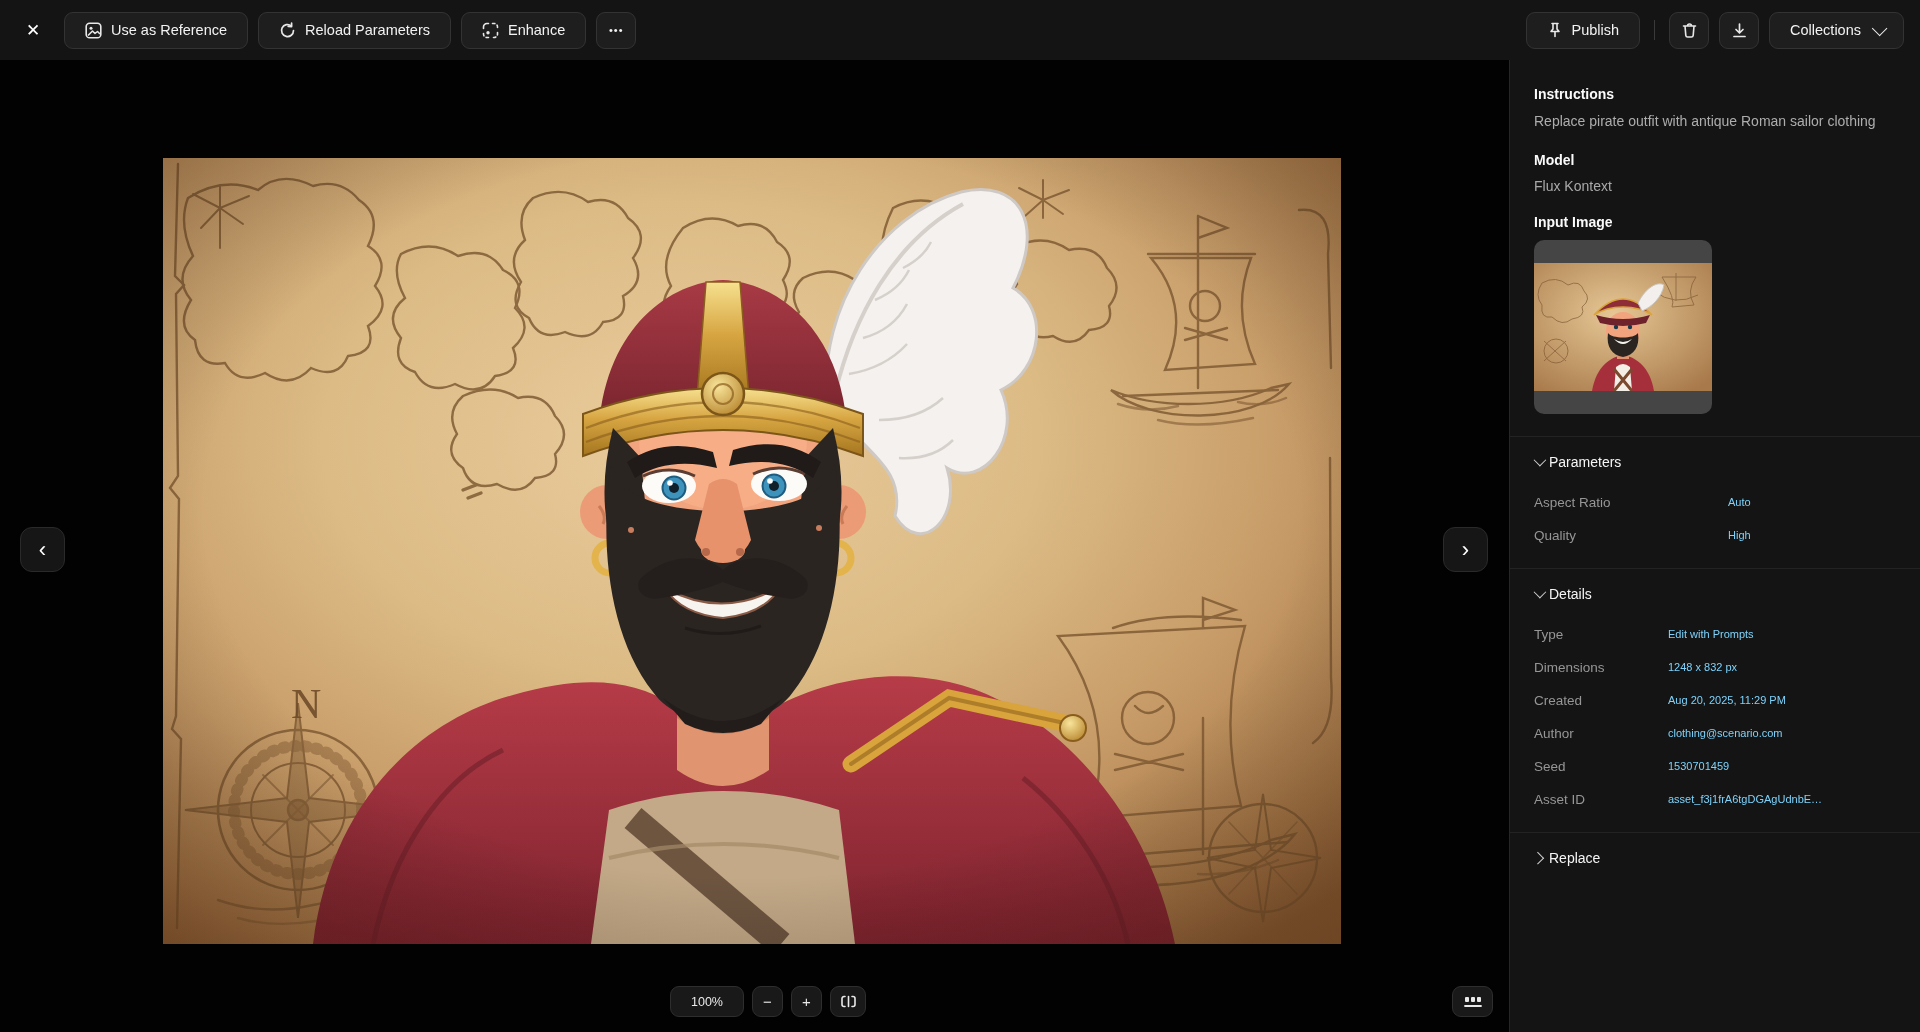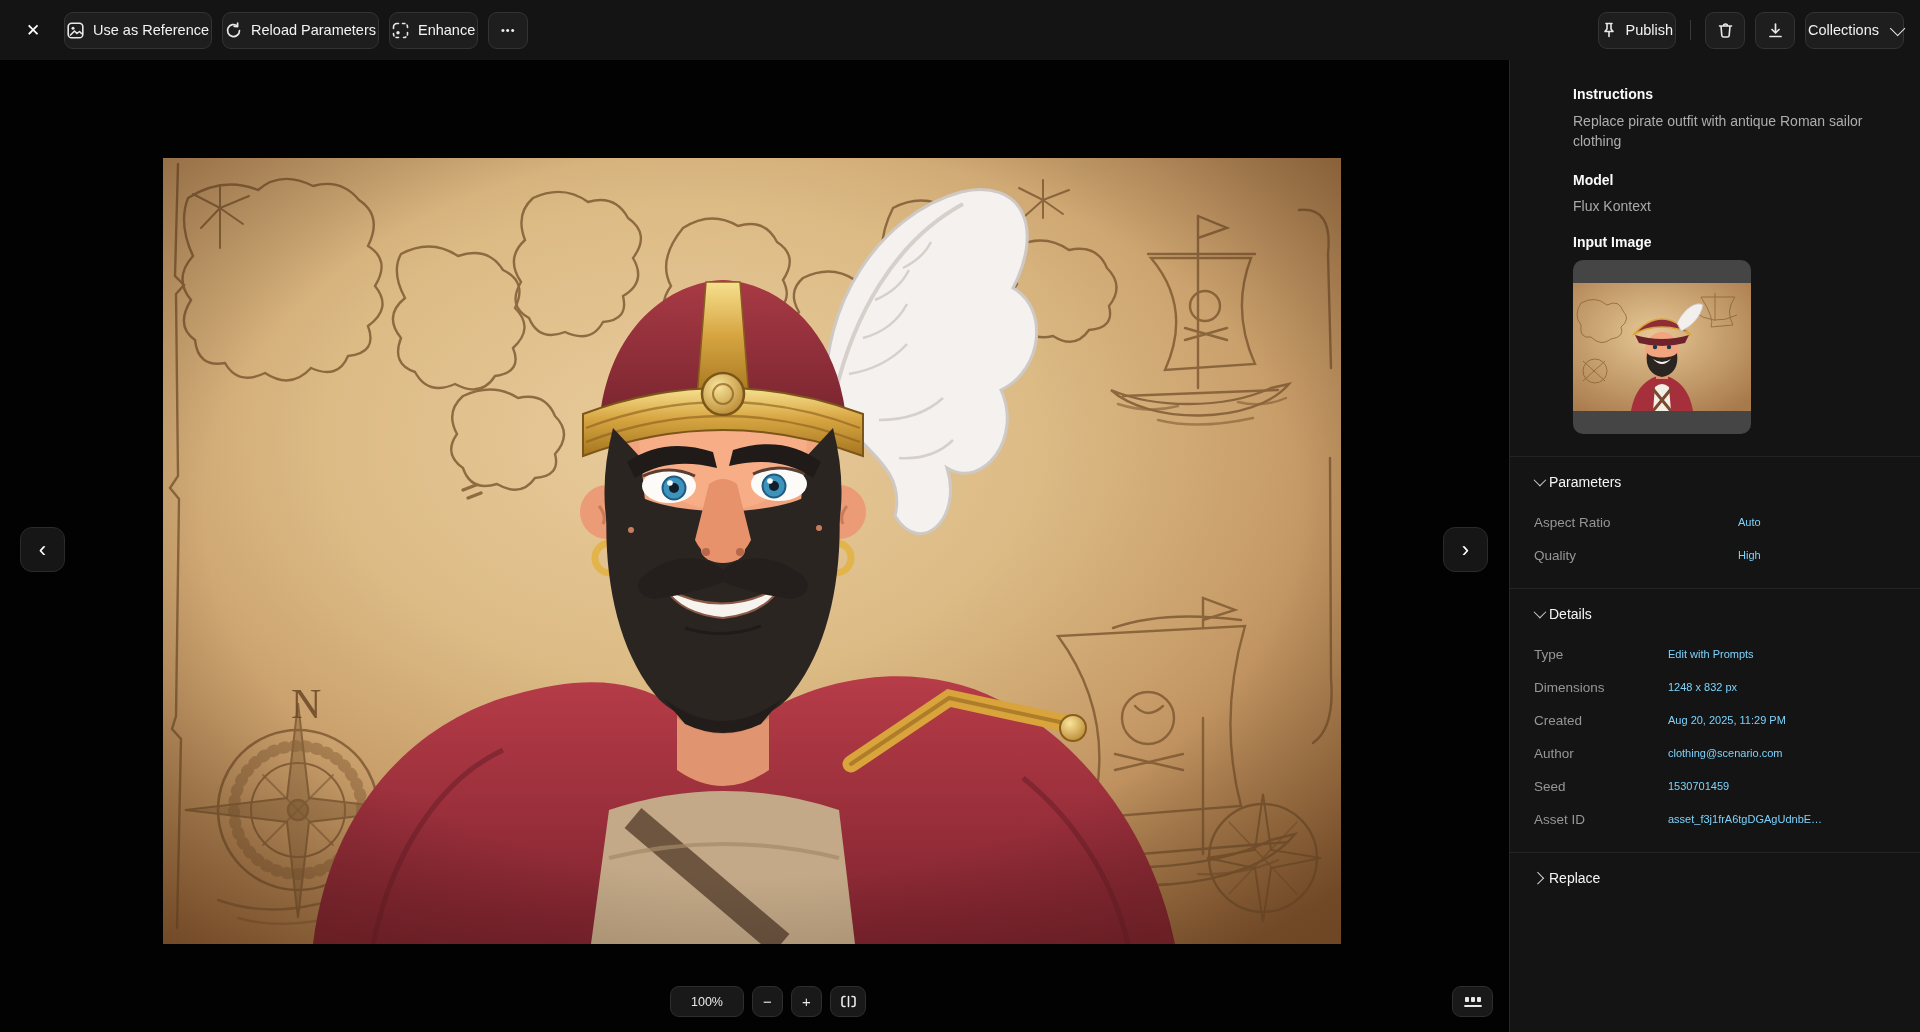--- a/index.html
+++ b/index.html
@@ -6,21 +6,21 @@
   html,body { width:1920px; height:1032px; overflow:hidden; background:#000; }
   body { font-family:"Liberation Sans", sans-serif; color:#ededed; -webkit-font-smoothing:antialiased; }
 
   
   .topbar { position:absolute; left:0; top:0; width:1920px; height:60px; background:#141414;
             display:flex; align-items:center; justify-content:space-between; padding:0 16px 0 12px; z-index:30; }
   .tb-left, .tb-right { display:flex; align-items:center; gap:10px; }
   .icon-only-btn, .tb-btn { height:37px; background:#1e1e1e; border:1px solid #333;
             border-radius:9px; display:flex; align-items:center; gap:9px; color:#f2f2f2;
             font-size:14.5px; cursor:pointer; }
-  .tb-btn { padding:0 2px;text-align:right; }
+  .tb-btn { padding:0 20px;text-align:right; }
   .icon-only-btn { width:40px; justify-content:center; }
   .close-btn { width:42px; height:40px; display:flex; align-items:center; justify-content:center;
             background:transparent; border:none; color:#fff; font-size:17px; cursor:pointer; }
   .tb-divider { width:1px; height:20px; background:#3a3a3a; margin:0 4px; }
   .chev-down { width:11px; height:11px; border-right:1.8px solid #e8e8e8; border-bottom:1.8px solid #e8e8e8;
             transform:rotate(45deg) translateY(-3px); margin-left:2px; }
   svg.ic { display:block; }
 
   
   .canvas { position:absolute; left:0; top:60px; width:1509px; height:972px; background:#020202; }
@@ -38,33 +38,33 @@
   .film-btn { left:1452px; } .film-btn .vbtn { width:41px; }
 
   
   .sidebar { position:absolute; left:1509px; top:60px; width:411px; height:972px;
              background:#141414; border-left:1px solid #262626; display:flex; flex-direction:column; }
   .sb-header { height:59px; flex:0 0 auto; display:flex; align-items:center; gap:13px;
                padding:0 24px; border-bottom:1px solid #232323; }
   .sb-title { font-size:14.5px; color:#fafafa; flex:1; }
   .sb-collapse { color:#dcdcdc; font-size:17px; cursor:pointer; letter-spacing:-2px; }
   .sb-body { flex:1; overflow:hidden; }
-  .sb-block { padding:26px 24px 22px;margin-left:39px; }
+  .sb-block { padding:26px 24px 22px; }
   .sb-label { font-size:14px; font-weight:bold; color:#fafafa; margin-bottom:10px; }
   .sb-text { font-size:14px; line-height:1.42; color:#adadad; }
   .sb-value { font-size:14px; color:#a9a9a9; }
   .sb-gap { height:20px; }
   .sb-hr { height:1px; background:#232323; }
   .sec-head { display:flex; align-items:center; gap:6px; padding:17px 24px 10px; cursor:pointer; }
   .sec-title { font-size:14px; color:#f5f5f5; }
   .chev { width:9px; height:9px; border-right:1.6px solid #cfcfcf; border-bottom:1.6px solid #cfcfcf; }
   .chev.down { transform:rotate(45deg) translateY(-2px); }
   .chev.right { transform:rotate(-45deg) translateX(-1px); }
   .kv { display:grid; align-items:center; height:33px; padding:0 24px; }
-  .kv.param { grid-template-columns:194px 1fr;gap:10px; }
+  .kv.param { grid-template-columns:194px 1fr; }
   .kv.detail { grid-template-columns:134px 1fr; }
   .kv .k { font-size:13.5px; color:#969696; }
   .kv .v { font-size:11px; color:#7dd3fc; white-space:nowrap; overflow:hidden; text-overflow:ellipsis; }
   .rows { padding:6px 0 16px; }
 
   .thumb { margin-top:4px; width:178px; height:174px; border-radius:10px; background:#454545;
            position:relative; overflow:hidden; cursor:pointer; }
   .thumb svg { position:absolute; left:0; top:23px; }
 </style>
 </head>

